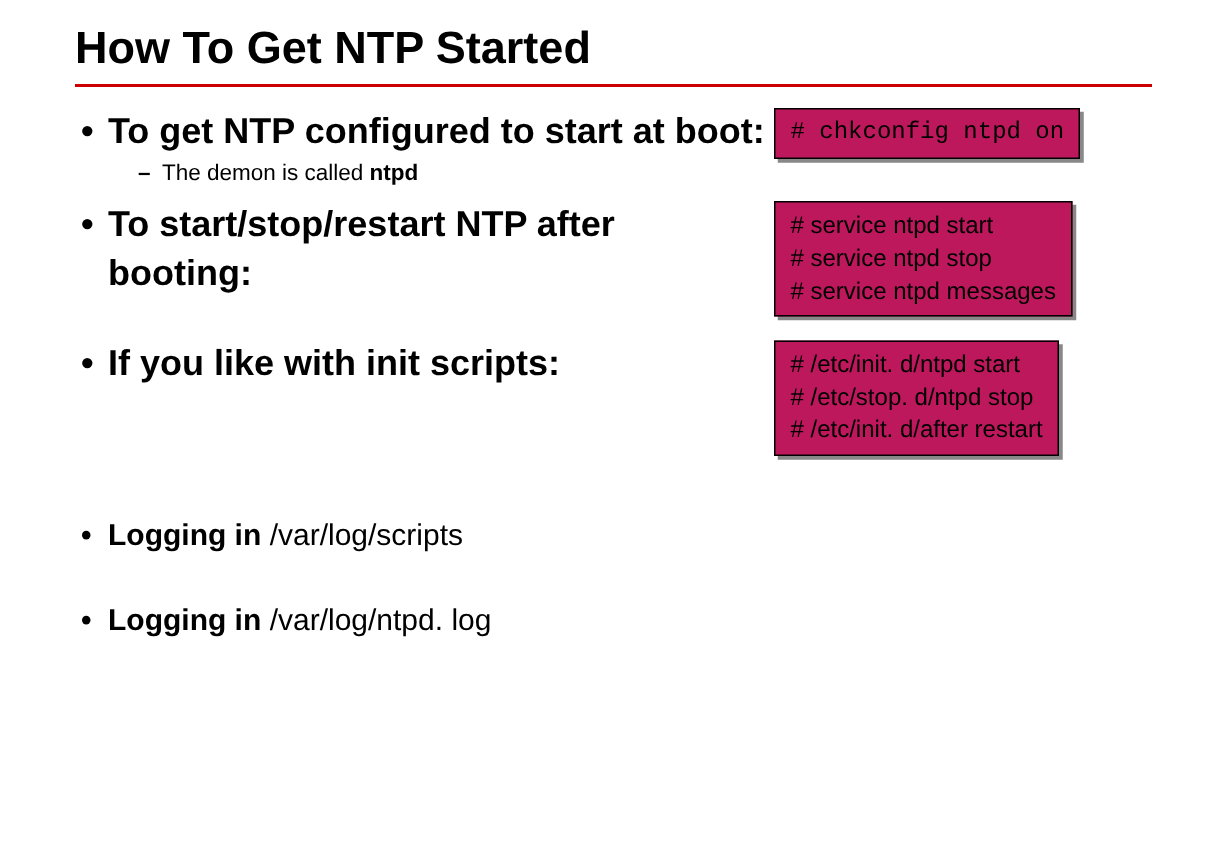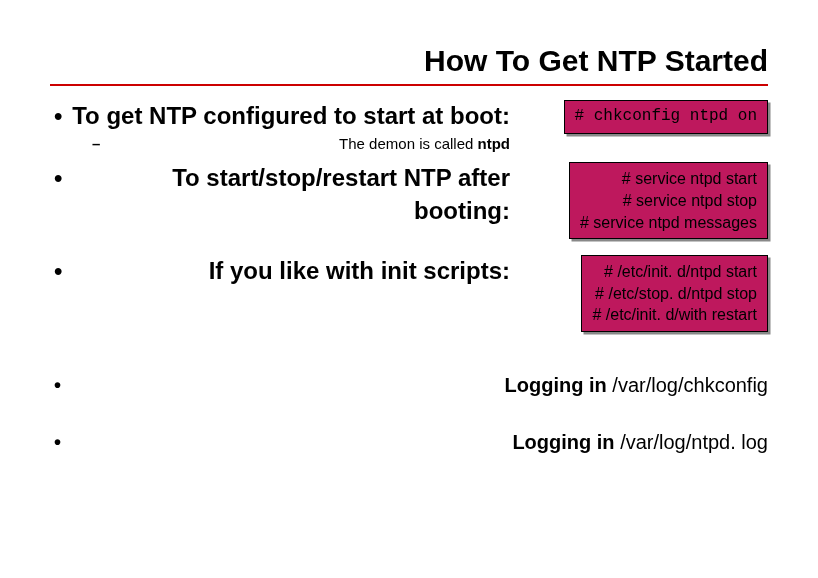--- a/index.html
+++ b/index.html
@@ -6,23 +6,22 @@
   html, body {
     margin: 0;
     padding: 0;
     width: 818px;
     height: 578px;
     background: #ffffff;
     font-family: Arial, Helvetica, sans-serif;
     color: #000;
   }
   .slide {
-    padding: 44px 50px 20px 50px;
+    padding: 16px 50px 20px 50px;
     position: relative;
-    text-align: right;
   }
   .title {
     font-size: 30px;
     font-weight: bold;
     margin: 0 0 6px 0;
   }
   .rule {
     border: none;
     border-top: 2.5px solid #cc0000;
     margin: 0 0 14px 0;
@@ -133,29 +132,29 @@
   <div class="spacer-sm"></div>
 
   <div class="row">
     <div class="left">
       <div class="bullet-l1">If you like with init scripts:</div>
     </div>
     <div class="right">
       <div class="codebox sans">
         <div># /etc/init. d/ntpd start</div>
         <div># /etc/stop. d/ntpd stop</div>
-        <div># /etc/init. d/with restart</div>
+        <div># /etc/init. d/after restart</div>
       </div>
     </div>
   </div>
 
   <div class="spacer-md"></div>
 
   <div class="bullet-l1-plain">
-    <span>Logging in </span><span class="norm">/var/log/chkconfig</span>
+    <span>Logging in </span><span class="norm">/var/log/scripts</span>
   </div>
 
   <div class="spacer-md"></div>
 
   <div class="bullet-l1-plain">
     <span>Logging in </span><span class="norm">/var/log/ntpd. log</span>
   </div>
 
 </div>
 

